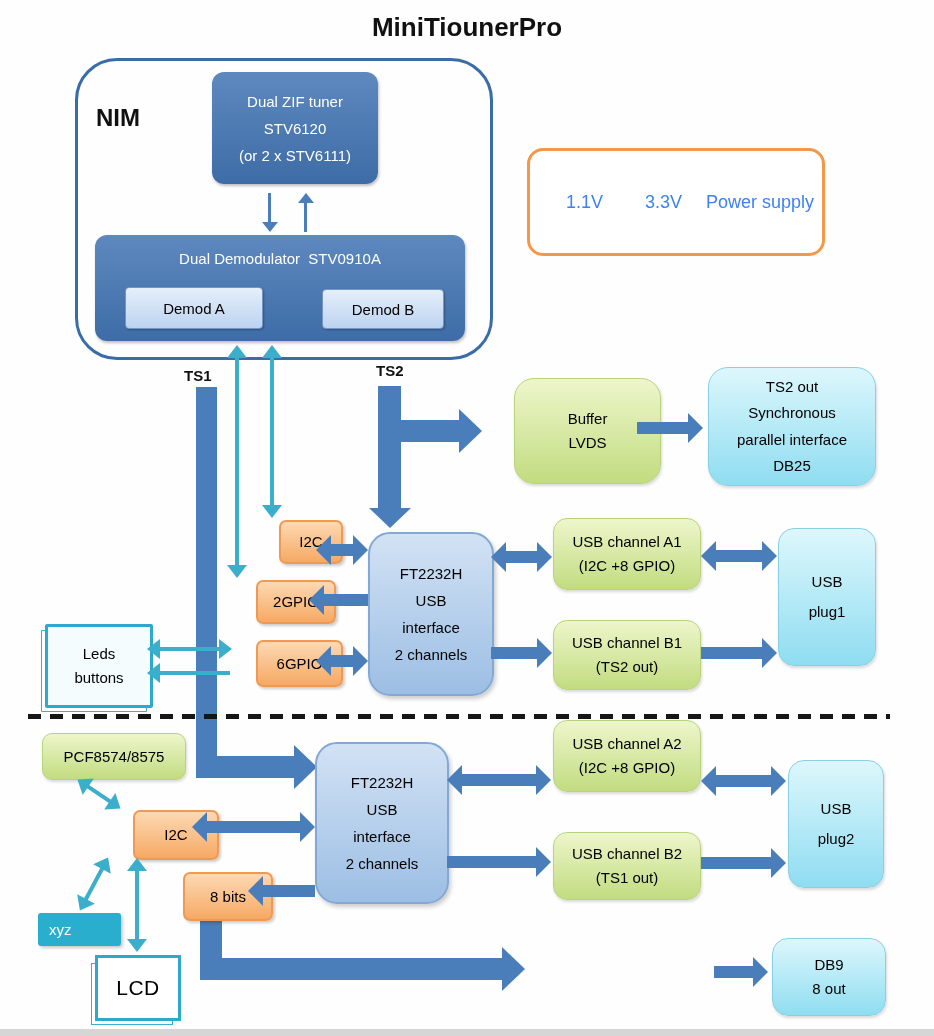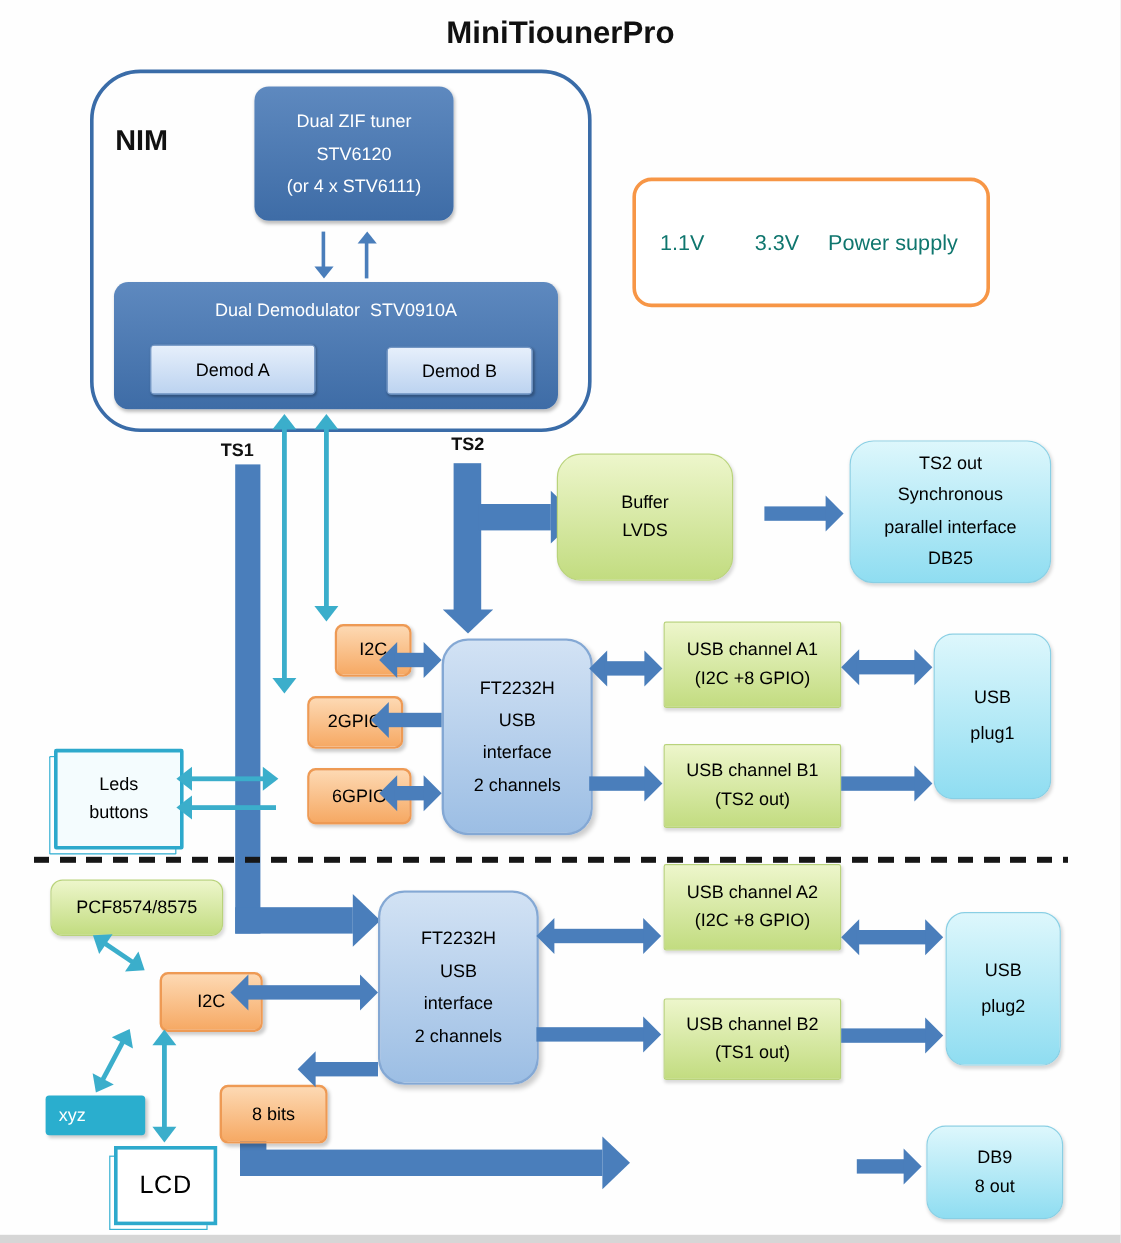--- a/index.html
+++ b/index.html
@@ -3,41 +3,41 @@
 <meta charset="utf-8">
 <style>
   html,body{margin:0;padding:0;background:#fff;}
   body{font-family:"Liberation Sans","DejaVu Sans",sans-serif;color:#111;}
   .stage{position:relative;width:934px;height:1036px;background:#FEFEFE;outline:1px solid #B5B5B5;overflow:hidden;}
   .abs{position:absolute;}
 
   
   .box{position:absolute;display:flex;flex-direction:column;justify-content:center;align-items:center;
        text-align:right;font-size:15px;line-height:1.6;color:#000;}
-  .green{background:linear-gradient(180deg,#EDF6CB,#C2DC80);border:1px solid #B9D37B;border-radius:2px;box-shadow:1px 2px 3px rgba(0,0,0,.15);}
+  .green{background:linear-gradient(180deg,#EDF6CB,#C2DC80);border:1px solid #B9D37B;border-radius:14px;box-shadow:1px 2px 3px rgba(0,0,0,.15);}
   .cyan{background:linear-gradient(180deg,#DDF7FC,#8FDDF1);border:1px solid #89CFE4;border-radius:16px;box-shadow:1px 2px 3px rgba(0,0,0,.15);}
   .orange{background:linear-gradient(180deg,#FDD9B3,#F6A964);border:2px solid #EE9A54;border-radius:7px;box-shadow:2px 2px 3px rgba(0,0,0,.2);margin-left:23px;}
   .blue-grad{background:linear-gradient(180deg,#D2E2F4,#9CBEE4);border:2px solid #84A8D4;border-radius:22px;box-shadow:2px 3px 4px rgba(0,0,0,.2);line-height:1.8;}
   .darkblue{background:linear-gradient(180deg,#5E89BF,#3E6CA6);color:#fff;border-radius:12px;box-shadow:1px 2px 3px rgba(0,0,0,.25);line-height:1.8;}
   .subbox{position:absolute;display:flex;align-items:center;justify-content:center;font-size:15px;color:#000;
           background:linear-gradient(180deg,#E6EFFB,#BCD3F0);border:1px solid #7396C4;border-radius:4px;box-shadow:1px 1px 2px rgba(0,0,0,.25);}
   .leds3d{background:#F4FCFE;border:3px solid #2DA9CC;box-shadow:-5px 5px 0 -2px #FFFFFF,-5px 5px 0 -1px #35B0D2;border-radius:2px;}
   .lcd3d{background:#FFFFFF;border:3px solid #2DA9CC;box-shadow:-6px 6px 0 -3px #FFFFFF,-6px 6px 0 -2px #35B0D2;font-size:21px;letter-spacing:.5px;}
   .xyzbox{background:#2AAECE;color:#fff;border-radius:3px;align-items:center;flex-direction:row;justify-content:flex-start;padding-left:11px;box-shadow:2px 2px 3px rgba(0,0,0,.2);}
 
   
   .nim-frame{position:absolute;border:3px solid #3A6CA8;border-radius:42px;background:transparent;}
 
   
   .big-label{position:absolute;font-size:24px;font-weight:bold;color:#111;}
   .bus-label{position:absolute;font-size:15px;font-weight:bold;color:#111;}
 
   
   .power{position:absolute;border:3px solid #F79646;border-radius:16px;background:#fff;display:flex;align-items:center;
-         font-size:18px;color:#0f766e;padding-left:20px;box-sizing:border-box;}
+         font-size:18px;color:#3b82f6;padding-left:36px;box-sizing:border-box;}
 
   
   .ba{position:absolute;color:#4A7EBB;}
   .ba.h{height:30px;}
   .ba.h .bar{position:absolute;top:9px;height:12px;left:0;right:0;background:currentColor;}
   .ba.h.hL .bar{left:13px;} .ba.h.hR .bar{right:13px;}
   .ba.h .hl{position:absolute;left:0;top:0;width:0;height:0;border-top:15px solid transparent;border-bottom:15px solid transparent;border-right:15px solid currentColor;}
   .ba.h .hr{position:absolute;right:0;top:0;width:0;height:0;border-top:15px solid transparent;border-bottom:15px solid transparent;border-left:15px solid currentColor;}
 
   
@@ -91,21 +91,21 @@
     <div class="brect" style="left:200px;top:958px;width:302px;height:22px"></div>
     <div class="tri-r" style="left:502px;top:947px"></div>
   </div>
 
   <div class="nim-frame" style="left:75px;top:58px;width:412px;height:296px"></div>
   <div class="big-label" style="left:96px;top:104px">NIM</div>
 
   <div class="box darkblue" style="left:212px;top:72px;width:166px;height:112px">
     <div>Dual ZIF tuner</div>
     <div>STV6120</div>
-    <div>(or 4 x STV6111)</div>
+    <div>(or 2 x STV6111)</div>
   </div>
 
   <div class="na hD" style="left:262px;top:193px;height:39px">
       <span class="bar"></span>
       <span class="hd"></span>
     </div>
   <div class="na hU" style="left:298px;top:193px;height:39px">
       <span class="hu"></span>
       <span class="bar"></span>
     </div>
@@ -118,21 +118,21 @@
 
   <div class="power" style="left:527px;top:148px;width:298px;height:108px">
     <span>1.1V</span>
     <span style="margin-left:42px">3.3V</span>
     <span style="margin-left:24px">Power supply</span>
   </div>
 
   <div class="bus-label" style="left:184px;top:367px">TS1</div>
   <div class="bus-label" style="left:376px;top:362px">TS2</div>
 
-  <div class="box green" style="left:464px;top:378px;width:145px;height:104px;border-radius:20px">
+  <div class="box green" style="left:514px;top:378px;width:145px;height:104px;border-radius:20px">
     <div>Buffer</div>
     <div>LVDS</div>
   </div>
   <div class="ba h hR" style="left:637px;top:413px;width:66px">
       <span class="bar"></span>
       <span class="hr"></span>
     </div>
   <div class="box cyan" style="left:708px;top:367px;width:166px;height:117px;border-radius:20px;line-height:1.75">
     <div>TS2 out</div>
     <div>Synchronous</div>
@@ -240,21 +240,21 @@
   </div>
   <div class="box green" style="left:553px;top:832px;width:146px;height:66px">
     <div>USB channel B2</div>
     <div>(TS1 out)</div>
   </div>
   <div class="box cyan" style="left:788px;top:760px;width:94px;height:126px;line-height:2">
     <div>USB</div>
     <div>plug2</div>
   </div>
 
-  <div class="box orange" style="left:160px;top:904px;width:86px;height:45px">8 bits</div>
+  <div class="box orange" style="left:160px;top:872px;width:86px;height:45px">8 bits</div>
   <div class="box xyzbox" style="left:38px;top:913px;width:72px;height:33px">xyz</div>
   <div class="box lcd3d" style="left:95px;top:955px;width:80px;height:60px">LCD</div>
 
   <div class="box cyan" style="left:772px;top:938px;width:112px;height:76px">
     <div>DB9</div>
     <div>8 out</div>
   </div>
 
   <div class="ba h hL hR" style="left:192px;top:812px;width:123px">
       <span class="hl"></span>

